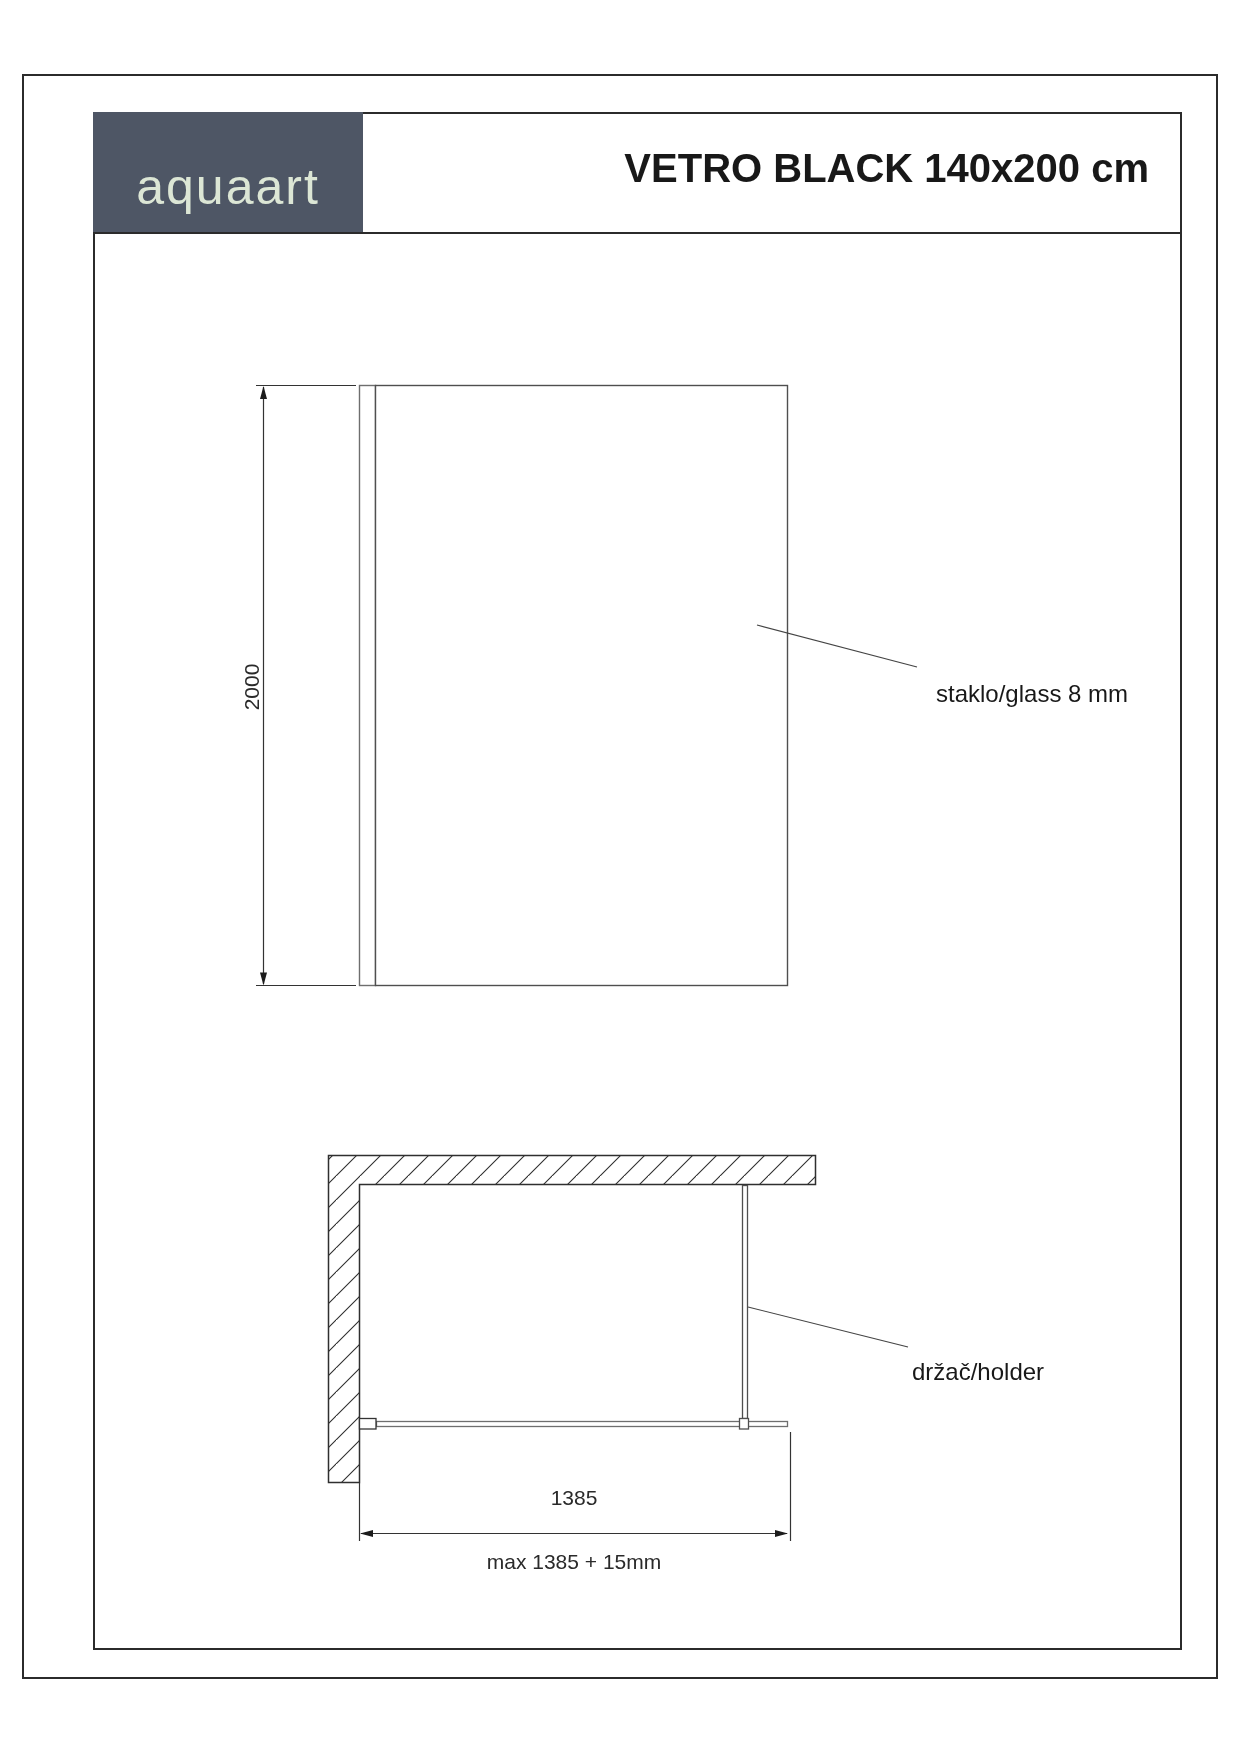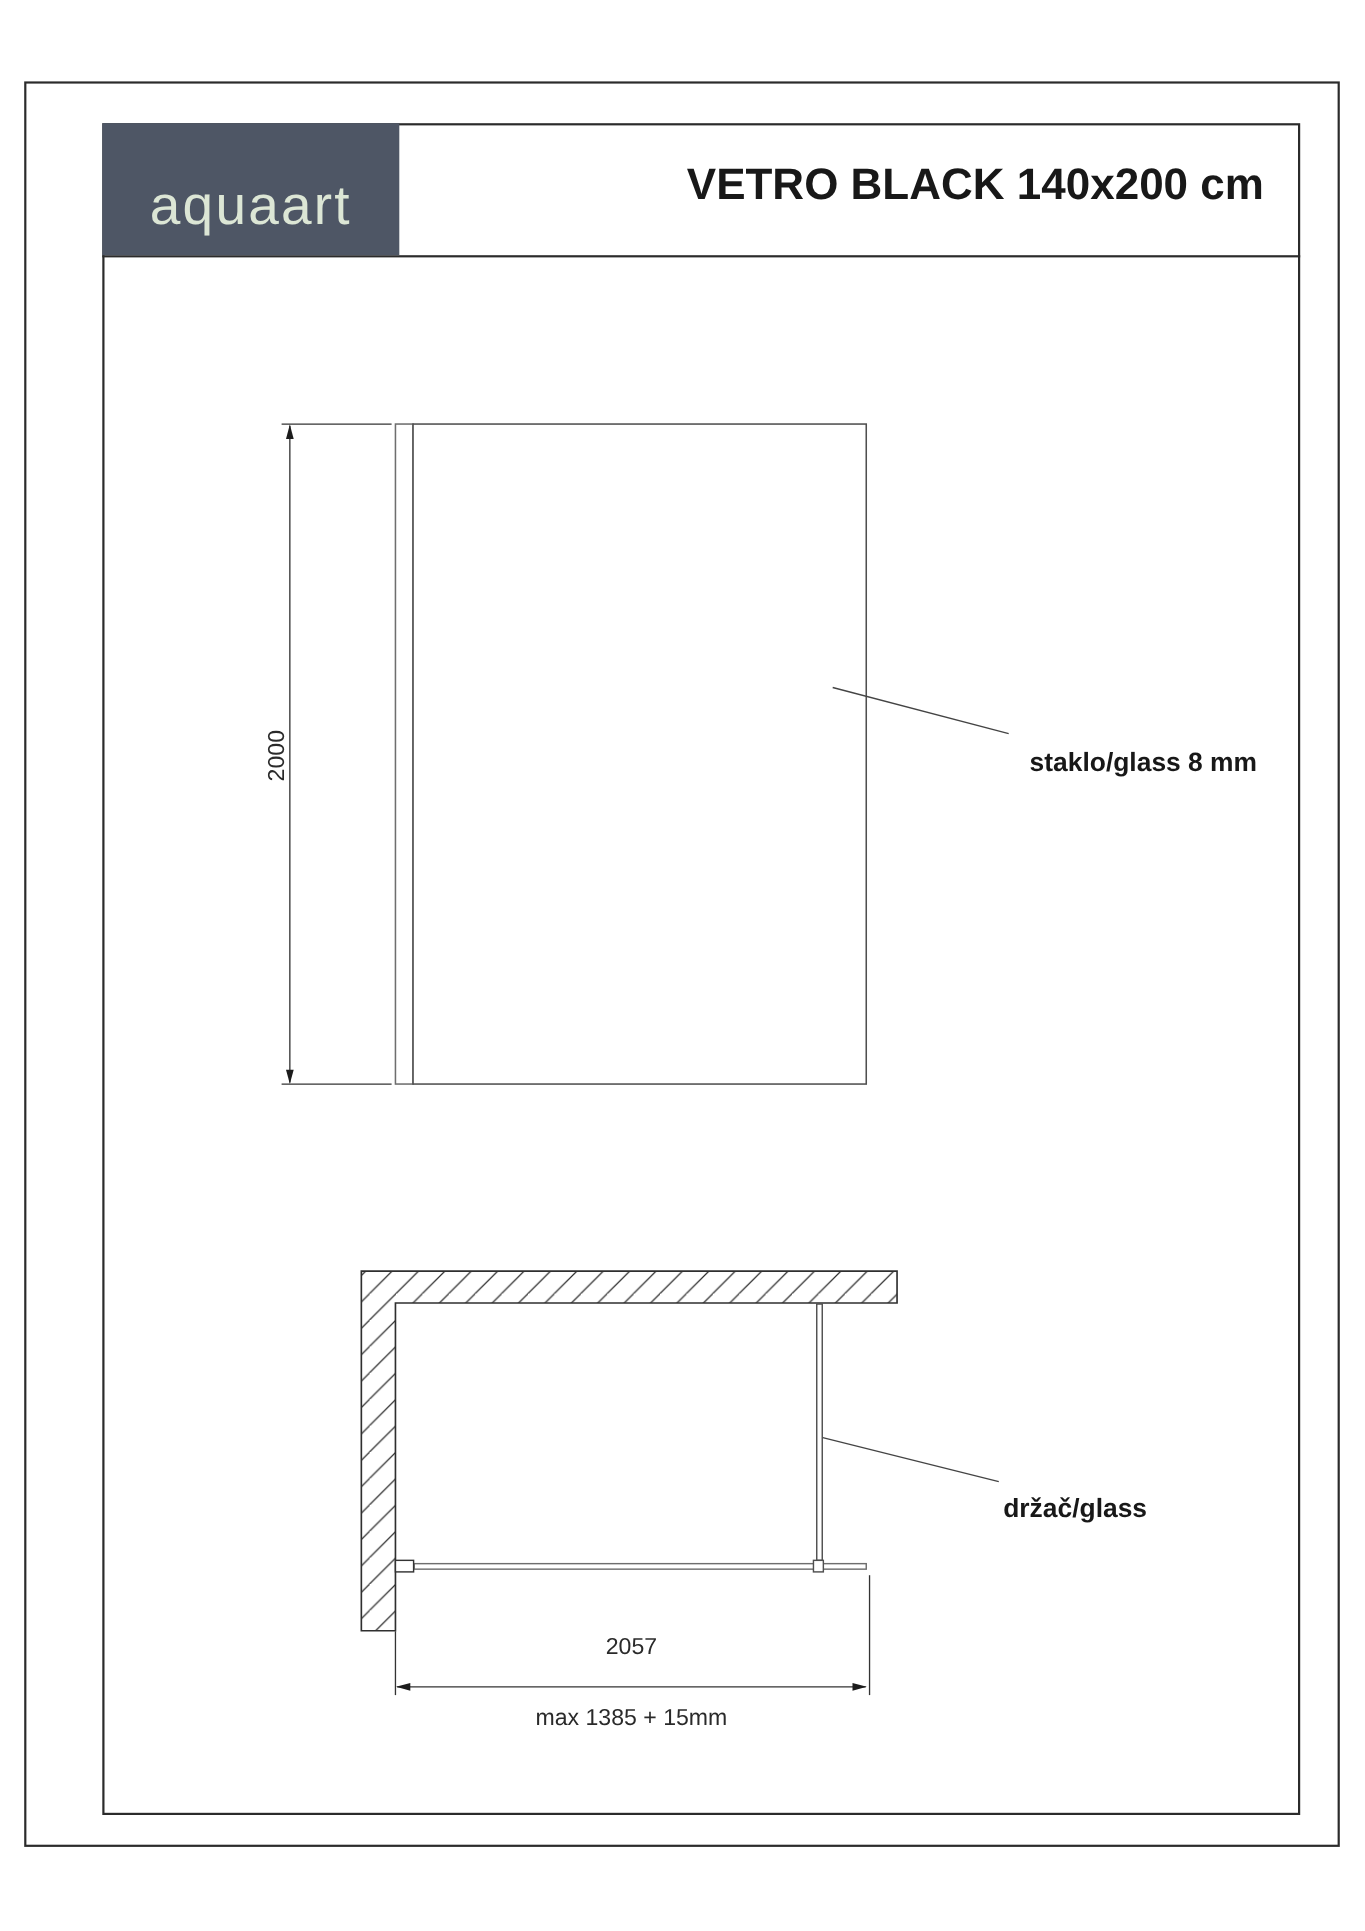--- a/index.html
+++ b/index.html
@@ -69,21 +69,21 @@
     white-space: nowrap;
   }
   .drawing-svg {
     position: absolute;
     left: 0; top: 0;
     width: 1241px; height: 1755px;
   }
   .annotation {
     position: absolute;
     color: #181818;
-    font-weight: bold;
+    font-weight: normal;
     font-size: 24px;
     line-height: 1.1;
     white-space: nowrap;
   }
   .label-glass { left: 936px; top: 681px; }
   .label-holder { left: 912px; top: 1359px; }
   .dim-text {
     position: absolute;
     color: #2a2a2a;
     font-size: 21px;
@@ -157,19 +157,19 @@
     <g stroke="#333333" stroke-width="1.2">
       <line x1="359.5" y1="1483" x2="359.5" y2="1541"></line>
       <line x1="790.5" y1="1432" x2="790.5" y2="1541"></line>
       <line x1="361" y1="1533.5" x2="787" y2="1533.5"></line>
     </g>
     <polygon points="360,1533.5 373,1530 373,1537" fill="#1c1c1c"></polygon>
     <polygon points="788,1533.5 775,1530 775,1537" fill="#1c1c1c"></polygon>
   </svg>
 
   <div class="annotation label-glass">staklo/glass 8 mm</div>
-  <div class="annotation label-holder">držač/glass</div>
+  <div class="annotation label-holder">držač/holder</div>
 
   <div class="dim-text dim-2000">2000</div>
-  <div class="dim-text dim-1385">2057</div>
+  <div class="dim-text dim-1385">1385</div>
   <div class="dim-text dim-1385-max">max 1385 + 15mm</div>
 
 </div>
 
 </body></html>

